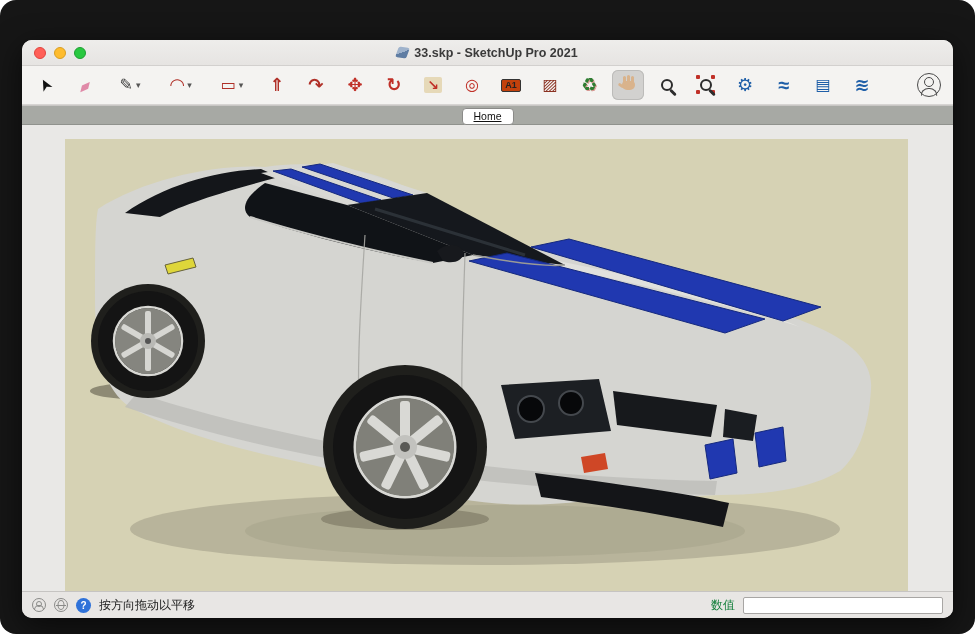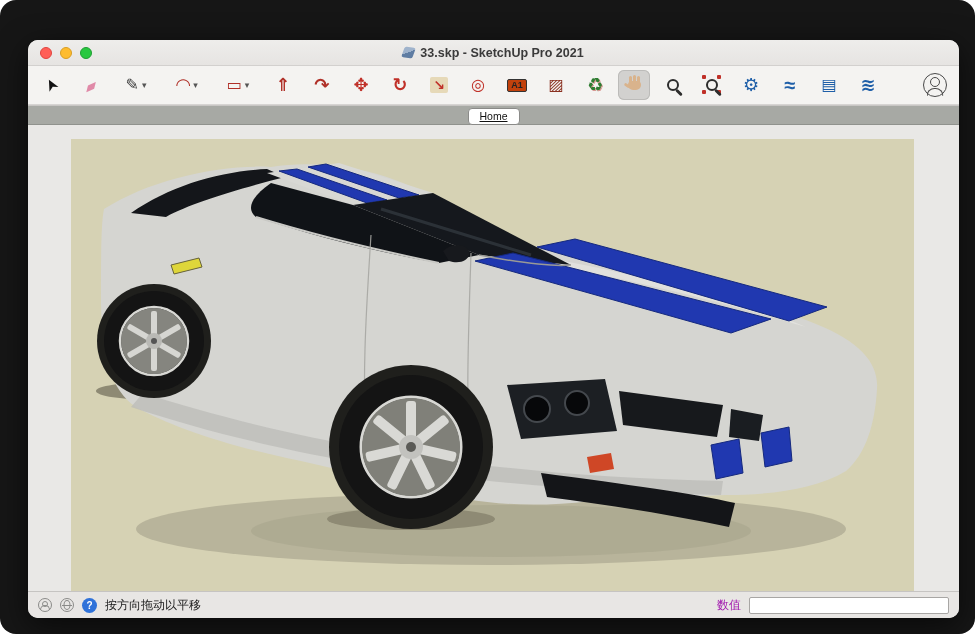--- a/index.html
+++ b/index.html
@@ -1,21 +1,21 @@
 <!DOCTYPE html>
 <html><head>
 <meta charset="utf-8">
 <style>
   * { box-sizing: border-box; margin: 0; padding: 0; }
   html,body { width: 975px; height: 634px; overflow: hidden; background: #fff;
     font-family: "Liberation Sans", "DejaVu Sans", sans-serif; }
   .screen { position: relative; width: 975px; height: 634px; background: #161616; border-radius: 16px; overflow: hidden; }
 
   
-  .window { position: absolute; left: 28px; top: 40px; width: 931px; height: 578px;
+  .window { position: absolute; left: 22px; top: 40px; width: 931px; height: 578px;
     background: #f4f3f1; border-radius: 10px; overflow: hidden; box-shadow: 0 8px 30px rgba(0,0,0,.6); }
 
   
   .titlebar { position: relative; height: 26px; background: linear-gradient(#eeedeb,#e6e4e2);
     border-bottom: 1px solid #d2d0ce; display: flex; align-items: center; justify-content: center; }
   .lights { position: absolute; left: 12px; top: 0; height: 100%; display: flex; align-items: center; gap: 8px; }
   .light { width: 12px; height: 12px; border-radius: 50%; }
   .light.close { background: #ff5f57; border: 1px solid #e0443e; }
   .light.min   { background: #febc2e; border: 1px solid #d89e23; }
   .light.zoom  { background: #28c840; border: 1px solid #1f9e33; }
@@ -91,21 +91,21 @@
     width: 4px; height: 4px; border: 1.2px solid #8a8a88; border-radius: 50%; }
   .sb-ico.person::after { content: ""; position: absolute; left: 50%; bottom: 1px; transform: translateX(-50%);
     width: 8px; height: 4px; border: 1.2px solid #8a8a88; border-bottom: none; border-radius: 5px 5px 0 0; }
   .sb-ico.globe::before { content: ""; position: absolute; left: 1px; right: 1px; top: 50%; height: 1.2px; background: #8a8a88; }
   .sb-ico.globe::after { content: ""; position: absolute; left: 50%; top: 1px; bottom: 1px; width: 5px;
     transform: translateX(-50%); border: 1.2px solid #8a8a88; border-radius: 50%; }
   .help-circle { width: 15px; height: 15px; background: #2f72d9; color: #fff; border-radius: 50%;
     font-size: 10px; font-weight: bold; display: flex; align-items: center; justify-content: center; flex: 0 0 auto; }
   .help-text { font-size: 12px; color: #1a1a1a; }
   .measure { margin-left: auto; display: flex; align-items: center; gap: 8px; }
-  .measure-label { font-size: 12px; color: #a21caf; }
+  .measure-label { font-size: 12px; color: #15803d; }
   .measure-input { width: 200px; height: 17px; border: 1px solid #a8a6a4; background: #fff; border-radius: 2px;
     font-size: 11px; padding: 0 4px; outline: none; }
 </style>
 </head>
 <body>
 
 <div class="screen">
   <div class="window">
 
     <div class="titlebar">

